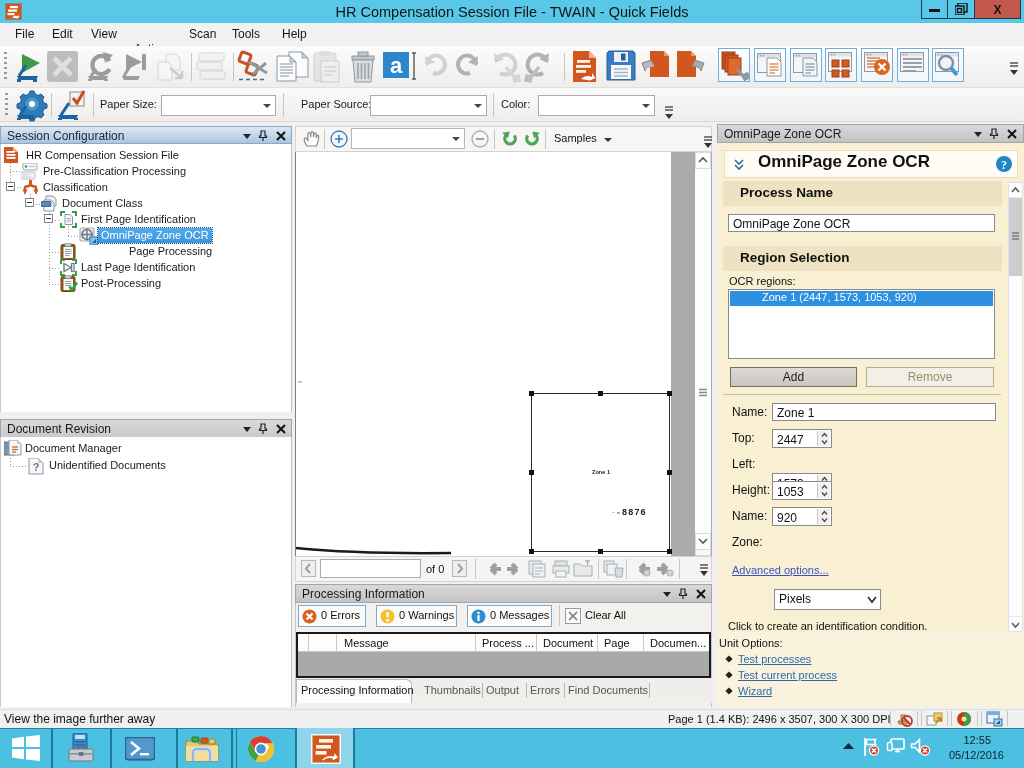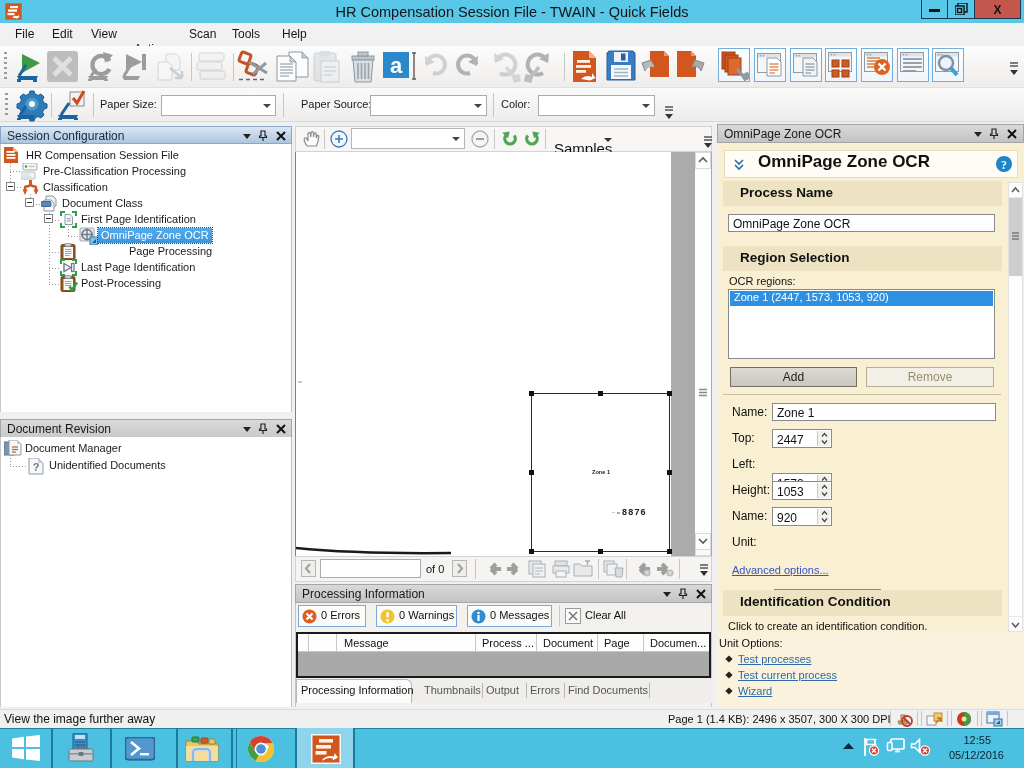--- a/index.html
+++ b/index.html
@@ -570,21 +570,21 @@
   <div class="tsep2" style="left:199px;top:3px;height:20px;"></div>
   <svg class="abs" style="left:207px;top:5px;" width="15" height="15" viewBox="0 0 14 14">
       <path d="M4.2 3.6 A4.9 4.9 0 1 0 11.4 4.2" fill="none" stroke="#4CA655" stroke-width="3"></path>
       <path d="M0.2 1.6 L7.2 0.4 L5.6 6.8 Z" fill="#4CA655"></path>
     </svg>
   <svg class="abs" style="left:230px;top:5px;" width="15" height="15" viewBox="0 0 14 14">
       <path d="M9.8 3.6 A4.9 4.9 0 1 1 2.6 4.2" fill="none" stroke="#4CA655" stroke-width="3"></path>
       <path d="M13.8 1.6 L6.8 0.4 L8.4 6.8 Z" fill="#4CA655"></path>
     </svg>
   <div class="tsep2" style="left:250px;top:3px;height:20px;"></div>
-  <span style="position:absolute;left:259px;top:14px;font-size:15px;color:#111;">Samples</span>
+  <span style="position:absolute;left:259px;top:6px;font-size:11px;color:#111;">Samples</span>
   <div style="position:absolute;left:309px;top:12px;width:0;height:0;border-left:4px solid transparent;border-right:4px solid transparent;border-top:4px solid #333;"></div>
   <svg class="abs" style="left:408px;top:10px;" width="10" height="16">
       <path d="M1 1 L9 1 M1 4 L9 4" stroke="#555" stroke-width="1.3"></path>
       <path d="M1 7 L9 7 L5 12 Z" fill="#333"></path>
     </svg>
 </div>
 <div class="abs" style="left:295px;top:152px;width:417px;height:404px;background:#ABABAB;border-left:1px solid #808080;"></div>
 <div class="abs" style="left:296px;top:152px;width:375px;height:404px;background:#fff;"></div>
 <div id="viewercontent" class="abs" style="left:0;top:0;width:1024px;height:768px;pointer-events:none;">
 
@@ -786,21 +786,21 @@
     </div>
   <div class="inp" style="left:728px;top:214px;width:267px;height:18px;">
       <span style="position:absolute;left:4px;top:2px;">OmniPage Zone OCR</span>
     </div>
 
   <div class="band" style="top:246px;height:25px;">
       <span>Region Selection</span>
     </div>
   <div class="abs" style="left:729px;top:275px;font-size:11px;color:#111;">OCR regions:</div>
   <div class="abs" style="left:728px;top:289px;width:267px;height:70px;background:#fff;border:1px solid #8A8A8A;">
-    <div class="abs" style="left:1px;top:1px;width:263px;height:15px;background:#2E90E0;color:#fff;font-size:11px;"><span style="margin-left:4px;">Zone 1 (2447, 1573, 1053, 920)</span></div>
+    <div class="abs" style="left:1px;top:1px;width:263px;height:15px;background:#2E90E0;color:#fff;font-size:11px;padding-left:28px;"><span style="margin-left:4px;">Zone 1 (2447, 1573, 1053, 920)</span></div>
   </div>
 
   <div class="abs" style="left:730px;top:367px;width:127px;height:20px;background:linear-gradient(#DCDAD4,#C9C6BE);border:1px solid #756F60;text-align:center;font-size:12px;color:#222;line-height:18px;">Add</div>
   <div class="abs" style="left:866px;top:367px;width:128px;height:20px;background:#F2EFE7;border:1px solid #B5AD97;text-align:center;font-size:12px;color:#9A8C66;line-height:18px;">Remove</div>
   <div class="abs" style="left:723px;top:394px;width:278px;height:1px;background:#C9BFA4;"></div>
 
   <div class="rlabel" style="top:405px;">Name:</div>
   <div class="inp" style="left:772px;top:403px;width:224px;height:18px;">
       <span style="position:absolute;left:4px;top:2px;">Zone 1</span>
     </div>
@@ -837,32 +837,29 @@
   <div class="rlabel" style="top:509px;">Name:</div>
   <div class="spin" style="top:507px;">
       <span class="v">920</span>
       <div class="btns">
         <svg width="13" height="15">
           <path d="M4 5.5 L6.5 2.5 L9 5.5" fill="none" stroke="#444" stroke-width="1.2"></path>
           <path d="M4 9.5 L6.5 12.5 L9 9.5" fill="none" stroke="#444" stroke-width="1.2"></path>
         </svg>
       </div>
     </div>
-  <div class="rlabel" style="top:535px;">Unit:</div>
+  <div class="rlabel" style="top:535px;">Zone:</div>
   <div class="inp" style="left:774px;top:565px;width:107px;height:21px;margin-top:24px;">
       <span style="position:absolute;left:4px;top:2px;">Pixels</span>
       <svg class="abs" style="right:2px;top:4px;" width="12" height="12">
         <path d="M2 3 L6 8 L10 3" fill="none" stroke="#333" stroke-width="1.8"></path>
       </svg>
     </div>
   <a class="link" style="left:732px;top:564px;">Advanced options...</a>
 
-  <div class="band" style="top:590px;height:26px;">
-      <span>Identification Condition</span>
-    </div>
   <div class="abs" style="left:728px;top:620px;font-size:11px;color:#111;">Click to create an identification condition.</div>
 
   <div class="abs" style="left:1008px;top:182px;width:15px;height:450px;background:#FDFDFD;border:1px solid #E2E2E2;">
     <div class="abs" style="left:0;top:0;width:13px;height:15px;background:#FDFDFD;border-bottom:1px solid #E8E8E8;">
         <svg width="13" height="15">
           <path d="M3 9 L6.5 5 L10 9" fill="none" stroke="#5A5A5A" stroke-width="1.5"></path>
         </svg>
       </div>
     <div class="abs" style="left:0;top:15px;width:13px;height:78px;background:#CDCDCD;">
         <svg width="13" height="78">

